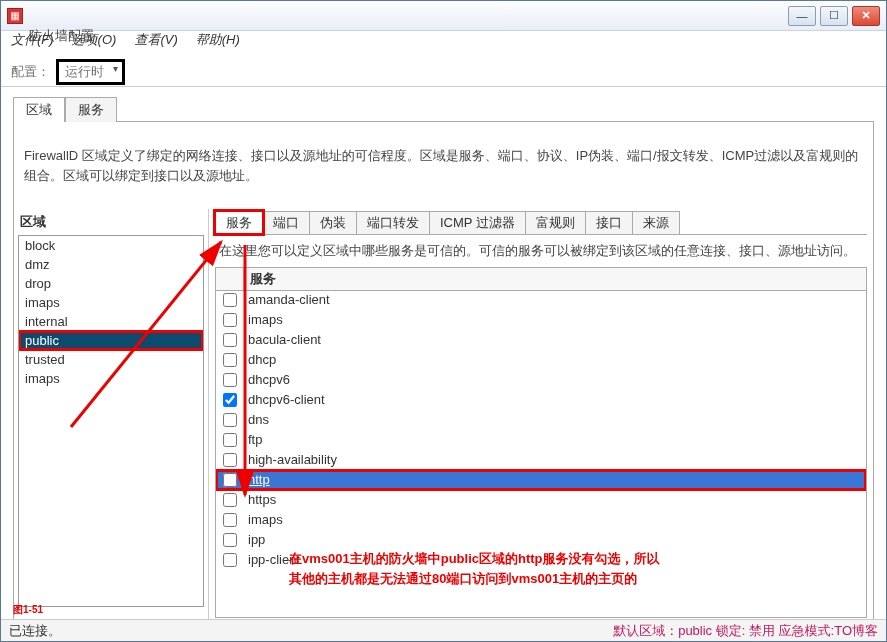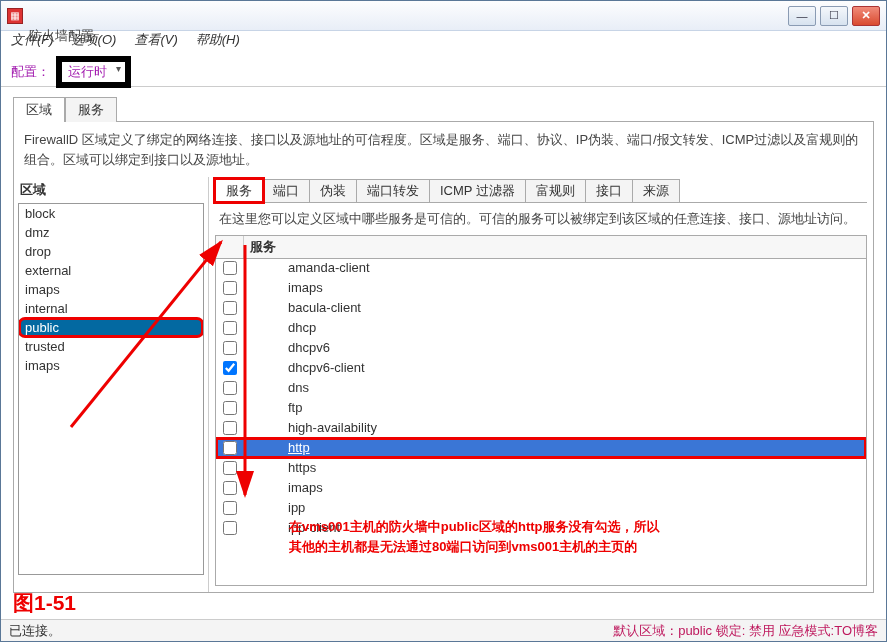--- a/index.html
+++ b/index.html
@@ -6,56 +6,56 @@
 body { background: #f0f0f0; }
 .window { width: 887px; height: 642px; border: 1px solid #5a7797; background: #fff; position: relative; }
 .titlebar { height: 30px; background: linear-gradient(#fdfdfe,#e8eef7); border-bottom: 1px solid #c7d4e6; display: flex; align-items: center; padding: 0 6px; }
 .titlebar .icon { width: 16px; height: 16px; background: #d33; border: 1px solid #922; margin-right: 6px; display:flex;align-items:center;justify-content:center;font-size:10px;color:#fff; }
 .titlebar .title { flex: 1; color: #444; margin-top: 40px; }
 .winbtns { display: flex; gap: 4px; }
 .winbtn { width: 28px; height: 20px; border: 1px solid #8a9bb3; background: linear-gradient(#f4f7fb,#d7e2ef); border-radius: 2px; display:flex;align-items:center;justify-content:center;font-size:11px;color:#334; }
 .winbtn.close { background: linear-gradient(#f08b7a,#d94a2f); border-color:#a33; color:#fff; font-weight:bold; }
 .menubar { height: 26px; display: flex; align-items: flex-start; gap: 18px; padding: 0 10px; color:#333;font-style:italic; }
 .menubar span { cursor:default; }
-.toolbar-row { height: 30px; display:flex; align-items:center; padding: 0 10px; gap: 6px; color:#a21caf; border-bottom:1px solid #ccc; }
-.dropdown { border:6px solid #000000; padding: 1px 18px 1px 6px; background:#fff; position:relative; }
+.toolbar-row { height: 30px; display:flex; align-items:center; padding: 0 10px; gap: 6px; color:#737373; border-bottom:1px solid #ccc; }
+.dropdown { border:3px solid #000000; padding: 1px 18px 1px 6px; background:#fff; position:relative; }
 .dropdown::after { content:"▾"; position:absolute; right:4px; top:1px; font-size:10px; color:#555; }
 .content { position:absolute; top:86px; bottom:22px; left:0; right:0; padding: 10px 12px 0 12px; }
 .tabs-top { display:flex; gap:0; margin-bottom:-1px; }
 .tab-top { border:1px solid #aaa; border-bottom:none; background:#f4f4f4; padding:3px 12px; color:#333; }
 .tab-top.active { background:#fff; }
-.desc-box { border:1px solid #aaa; border-bottom:none; padding:8px 10px; color:#444; line-height:1.5; }
+.desc-box { border:1px solid #aaa; border-bottom:none; padding:24px 10px; color:#444; line-height:1.5; }
 .main-split { display:flex; border:1px solid #aaa; border-top:none; height: calc(100% - 106px); }
 .zones-panel { width:195px; border-right:1px solid #ccc; display:flex; flex-direction:column; }
 .zones-title { padding:4px 6px; font-weight:bold; color:#333; }
 .zone-list { flex:1; border:1px solid #999; margin:0 4px 17px 4px; background:#fff; overflow:auto; }
 .zone-item { padding:2px 6px; color:#333; }
-.zone-item.selected { background:#0369a1; color:#fff;border-radius:6px; }
+.zone-item.selected { background:#0c4a6e; color:#fff; }
 .zone-item.public { outline:3px solid #e00; outline-offset:-2px; }
 .right-panel { flex:1; display:flex; flex-direction:column; padding:2px 6px 6px 6px; position:relative; }
 .subtabs { display:flex; border-bottom:1px solid #aaa; }
 .subtab { border:1px solid #aaa; border-bottom:none; background:#f4f4f4; padding:2px 10px; color:#333; margin-right:-1px; position:relative; }
 .subtab.active { background:#fff; z-index:1; }
 .subtab.hl { outline:3px solid #e00; outline-offset:-1px; }
 .hint-text { padding:6px 4px; color:#444; line-height:1.5; }
 .svc-table { border:1px solid #aaa; flex:1; background:#fff; overflow:hidden; position:relative; }
 .svc-head { border-bottom:1px solid #aaa; background:#f7f7f7; display:flex; }
 .svc-head .chk-col { width:28px; border-right:1px solid #ccc; }
 .svc-head .name-col { padding:2px 6px; font-weight:bold; color:#333; }
 .svc-body { position:absolute; top:22px; bottom:0; left:0; right:0; overflow:auto; }
 .svc-row { display:flex; align-items:center; height:20px; }
 .svc-row .chk { width:28px; display:flex; justify-content:center; }
 .svc-row .chk input { width:14px; height:14px; }
-.svc-row .name { padding:0 4px; color:#333;margin-left:40px; }
+.svc-row .name { padding:0 4px; color:#333; }
 .svc-row.selected { background:#3a76d6; }
 .svc-row.selected .name { color:#fff;text-decoration:underline; }
 .svc-row.selected .chk input { accent-color:#fff; }
 .svc-row.hl { outline:3px solid #e00; outline-offset:-2px; }
 .annotation { position:absolute; left:80px; bottom:36px; color:#e00; font-weight:bold; font-size:14px; line-height:1.5; pointer-events:none; }
-.fig-label { position:absolute; left:12px; bottom:24px; color:#e00; font-weight:bold; font-size:21px; }
+.fig-label { position:absolute; left:12px; bottom:24px; color:#e00; font-weight:bold; font-size:10px; }
 .statusbar { position:absolute; bottom:0; left:0; right:0; height:22px; border-top:1px solid #ccc; background:#f4f4f4; display:flex; align-items:center; padding:0 8px; color:#333; justify-content:space-between; }
 .statusbar .right { color:#be185d; }
 svg.arrow { position:absolute; pointer-events:none; }
 </style>
 </head>
 <body>
 
 <div class="window">
   <div class="titlebar">
     <div class="icon">▦</div>
@@ -86,21 +86,20 @@
     </div>
     <div class="desc-box">FirewallD 区域定义了绑定的网络连接、接口以及源地址的可信程度。区域是服务、端口、协议、IP伪装、端口/报文转发、ICMP过滤以及富规则的组合。区域可以绑定到接口以及源地址。</div>
 
     <div class="main-split">
       <div class="zones-panel">
         <div class="zones-title">区域</div>
         <div class="zone-list" id="zone-list">
             <div class="zone-item">block</div>
             <div class="zone-item">dmz</div>
             <div class="zone-item">drop</div>
-            <div class="zone-item">external</div>
             <div class="zone-item">imaps</div>
             <div class="zone-item">internal</div>
             <div class="zone-item selected public">public</div>
             <div class="zone-item">trusted</div>
             <div class="zone-item">imaps</div>
           </div>
       </div>
 
       <div class="right-panel">
         <div class="subtabs" id="subtabs">

